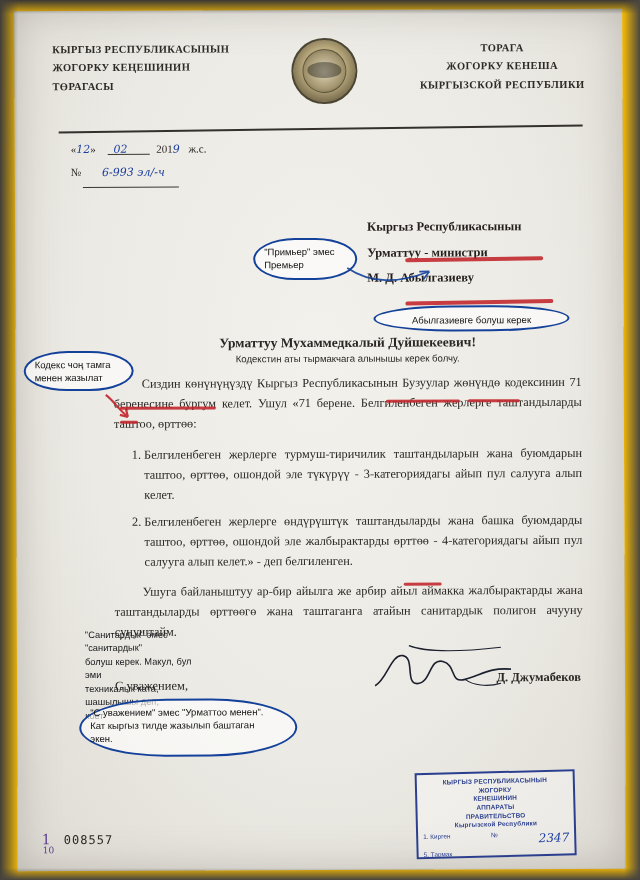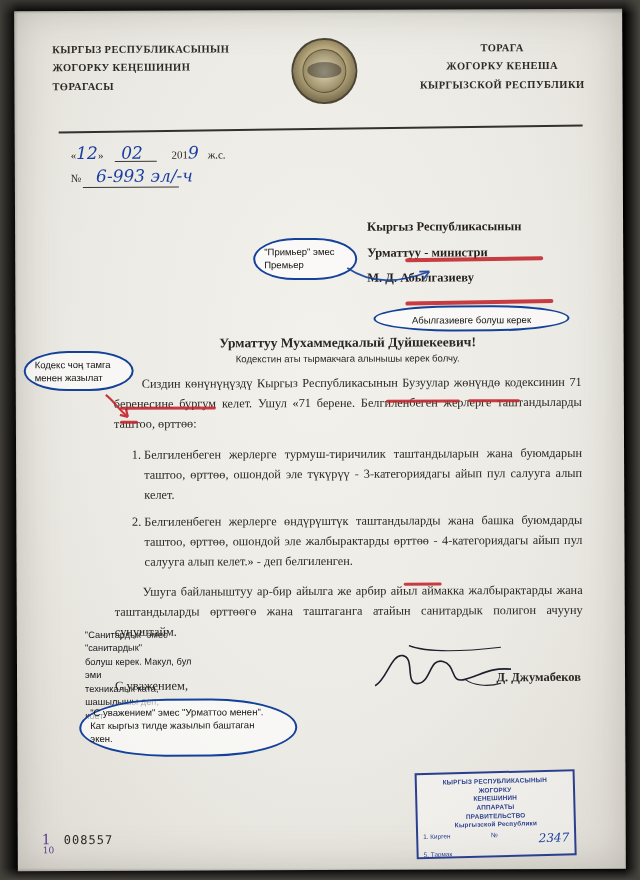--- a/index.html
+++ b/index.html
@@ -10,21 +10,21 @@
     width: 640px;
     height: 880px;
     background: #c9c7c2;
     font-family: "Liberation Serif", serif;
     overflow: hidden;
   }
   .page {
     position: relative;
     width: 640px;
     height: 880px;
-    background: #000000;
+    background: #eab308;
     overflow: hidden;
   }
   
   .paper {
     position: absolute;
     left: 16px;
     top: 10px;
     width: 608px;
     height: 860px;
     background:
@@ -121,21 +121,21 @@
     top: 132px;
     left: 56px;
     font-size: 11px;
     color: #2e2b27;
   }
   .dn-row { position: relative; height: 23px; }
   .dn-ink {
     color: #1b3fa0;
     font-family: "DejaVu Serif", serif;
     font-style: italic;
-    font-size: 17px;
+    font-size: 11px;
   }
   .dn-underline {
     position: absolute;
     left: 0; bottom: 1px;
     border-bottom: 1px solid #3a3733;
   }
 
   
   .addr {
     position: absolute;
@@ -309,21 +309,21 @@
         </span>
         <span style="display:inline-block;position:relative;margin-left:15px;">
           <span class="dn-ink">02</span>
           <span class="dn-underline" style="width:42px;left:-6px;"></span>
         </span>
         <span style="margin-left:26px;text-align:right;">201</span><span class="dn-ink">9</span>
         <span style="margin-left:6px;">ж.с.</span>
       </div>
       <div class="dn-row">
         <span>№</span>
-        <span class="dn-ink" style="margin-left:12px;">6-993 эл/-ч</span>
+        <span class="dn-ink" style="margin-left:18px;">6-993 эл/-ч</span>
         <span class="dn-underline" style="width:96px;left:12px;"></span>
       </div>
     </div>
 
     <div class="addr">
       <div>Кыргыз Республикасынын</div>
       <div>Урматтуу - министри</div>
       <div>М. Д. Абылгазиеву</div>
     </div>
 

